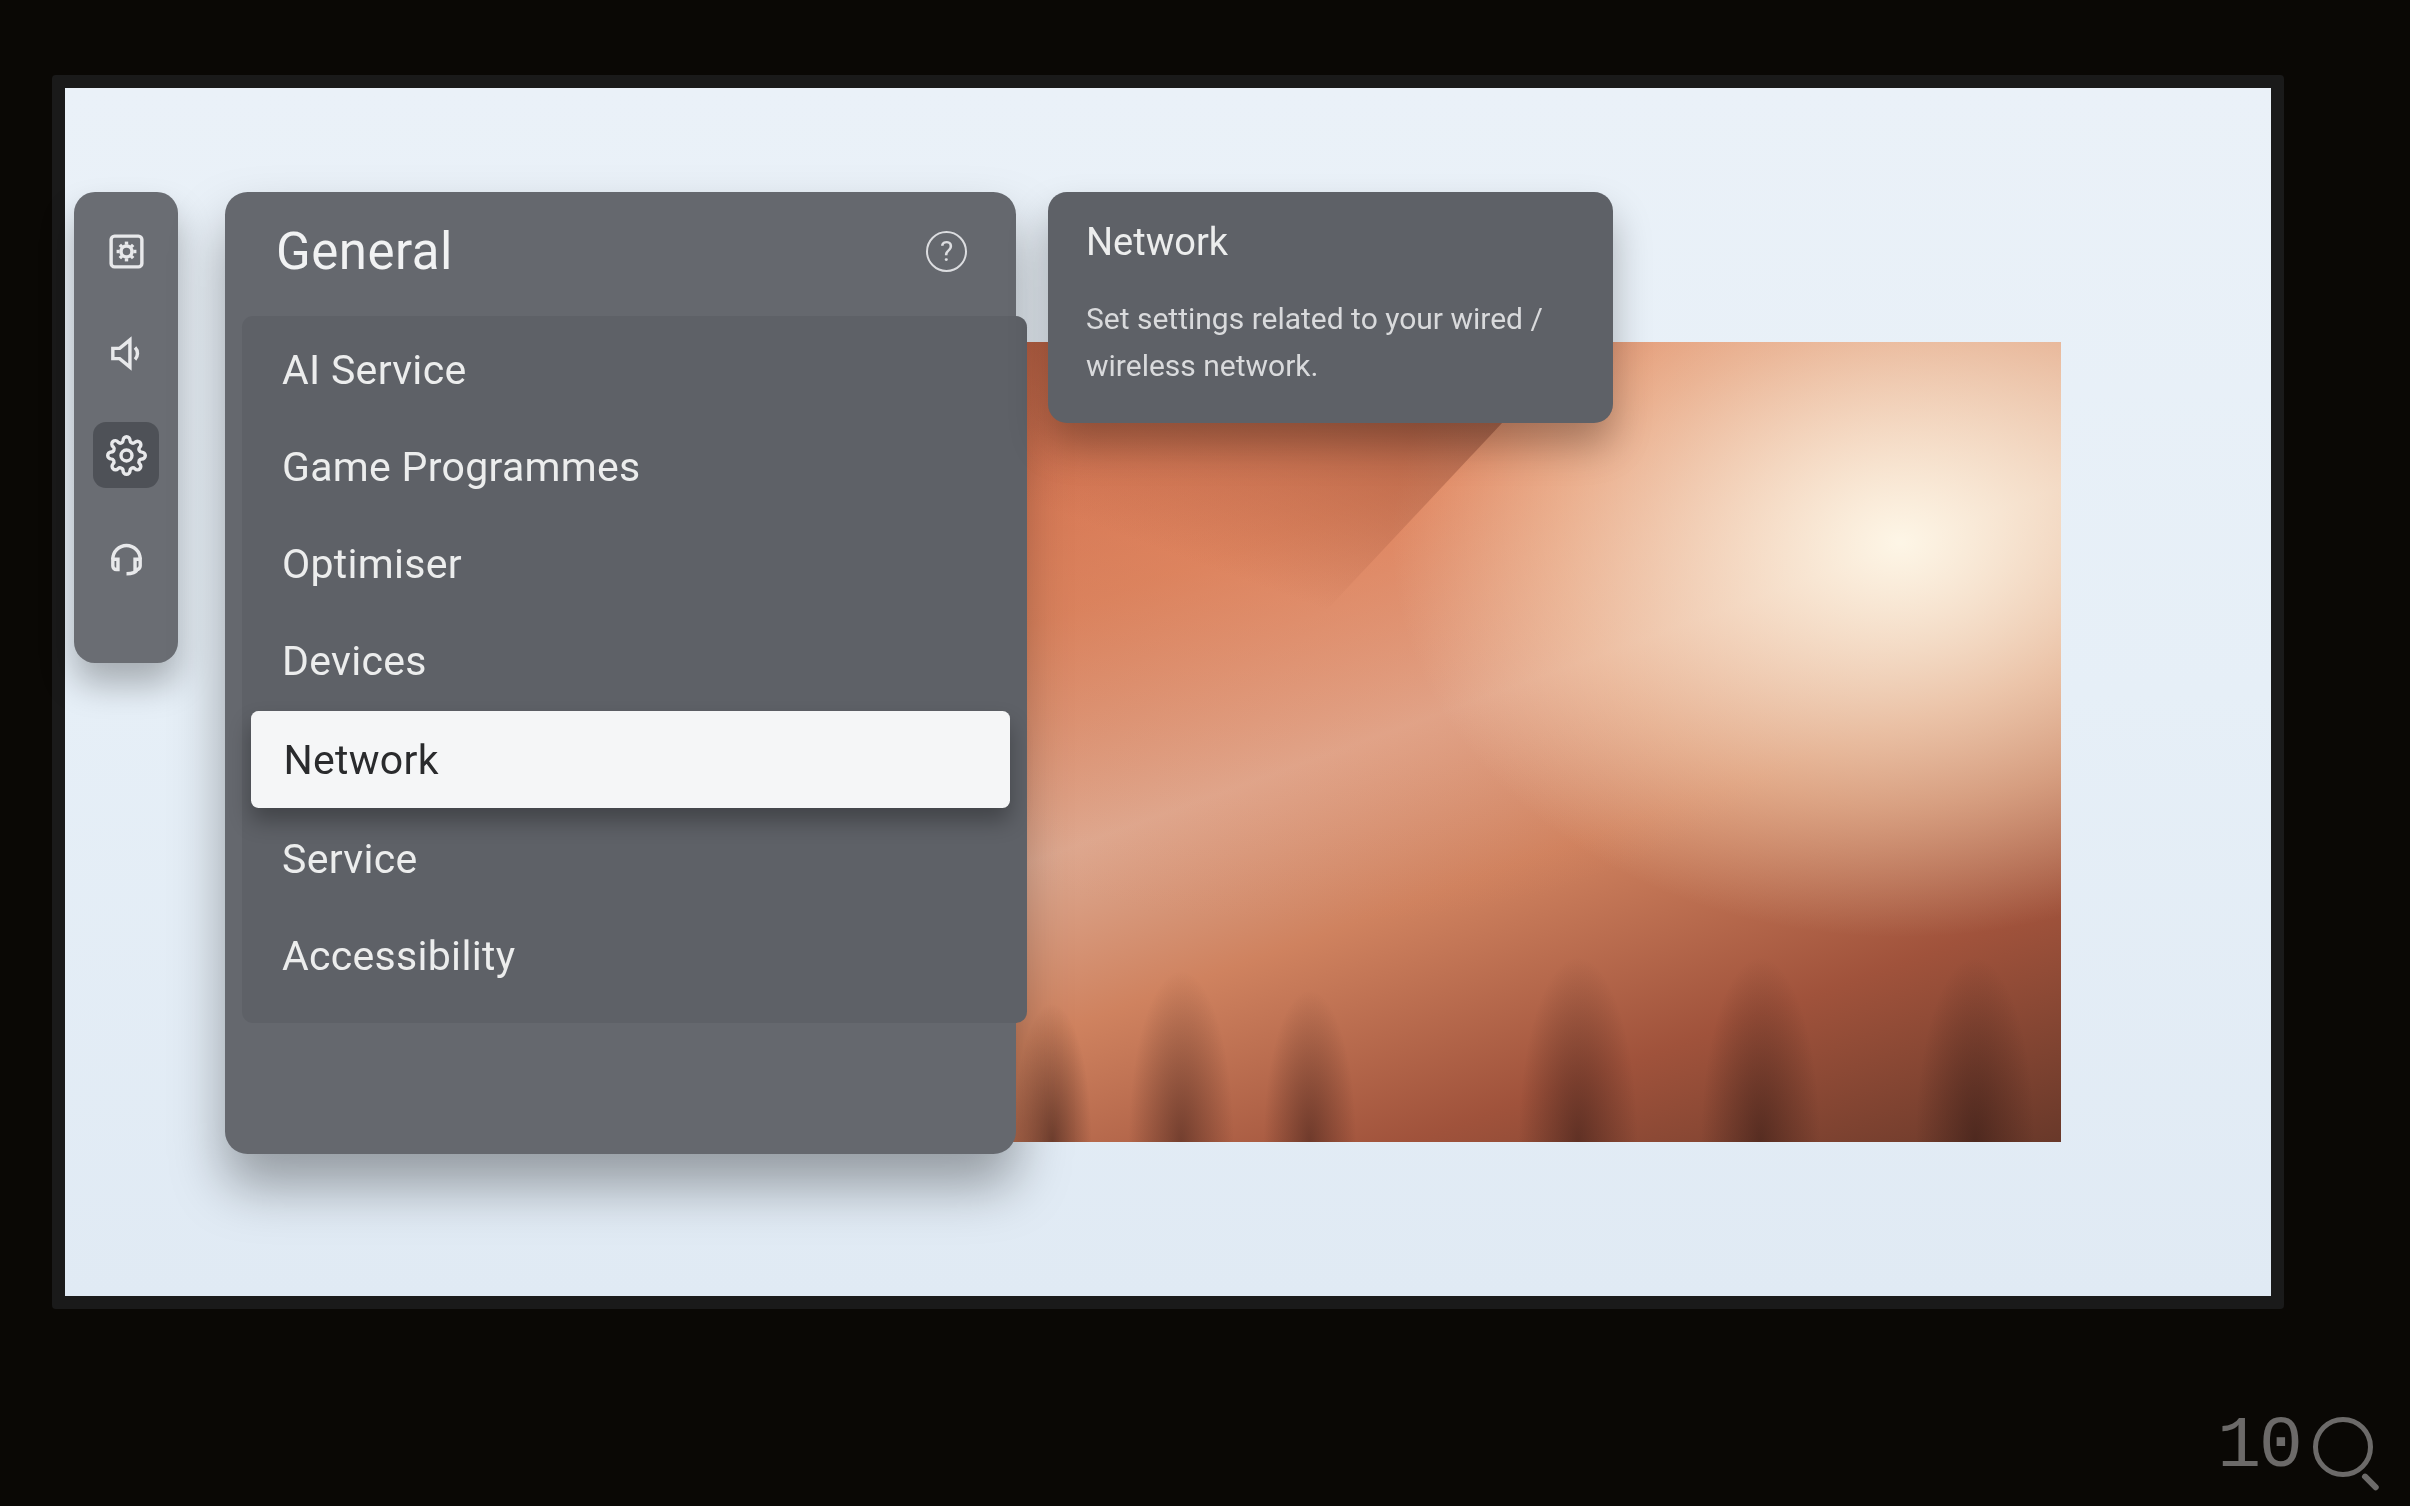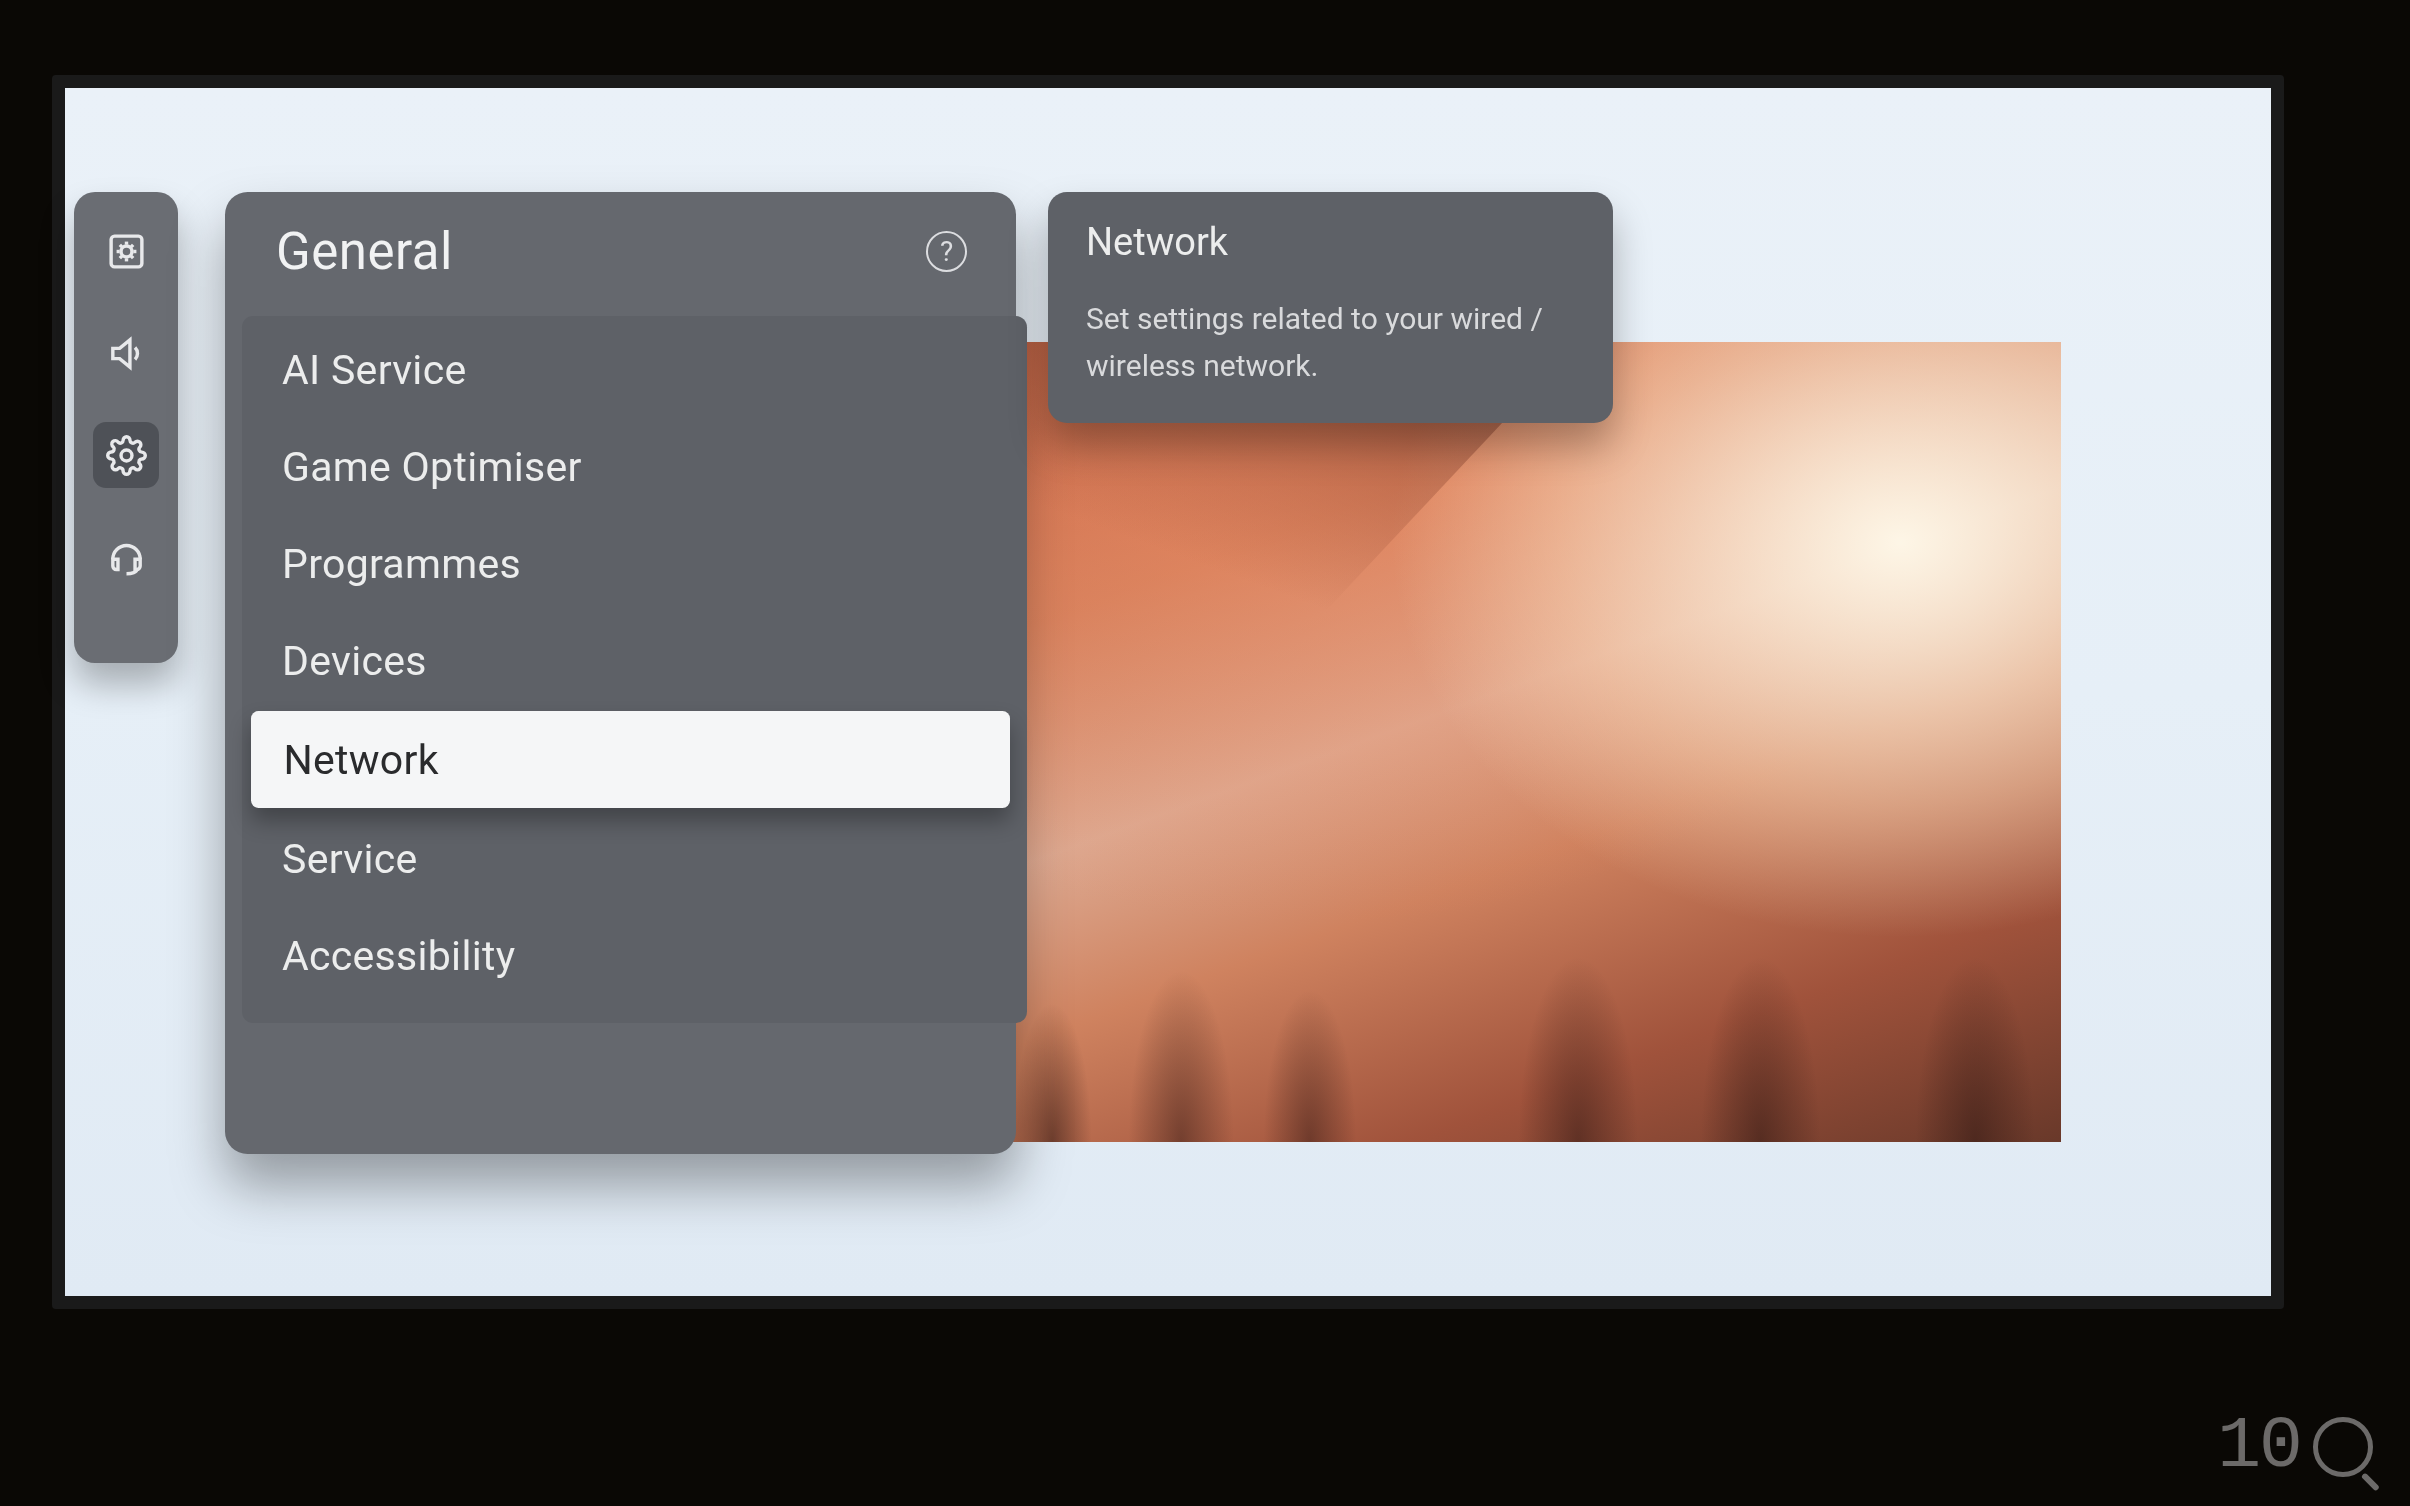--- a/index.html
+++ b/index.html
@@ -222,22 +222,22 @@
     </div>
 
     <div class="settings-panel">
       <div class="panel-header">
         <h1>General</h1>
         <div class="help-btn">?</div>
       </div>
 
       <div class="menu-list">
         <div class="menu-item">AI Service</div>
-        <div class="menu-item">Game Optimiser</div>
-        <div class="menu-item">Programmes</div>
+        <div class="menu-item">Game Programmes</div>
+        <div class="menu-item">Optimiser</div>
         <div class="menu-item">Devices</div>
         <div class="menu-item selected">Network</div>
         <div class="menu-item">Service</div>
         <div class="menu-item">Accessibility</div>
       </div>
     </div>
 
     <div class="desc-card">
       <h2>Network</h2>
       <p>Set settings related to your wired / wireless network.</p>

